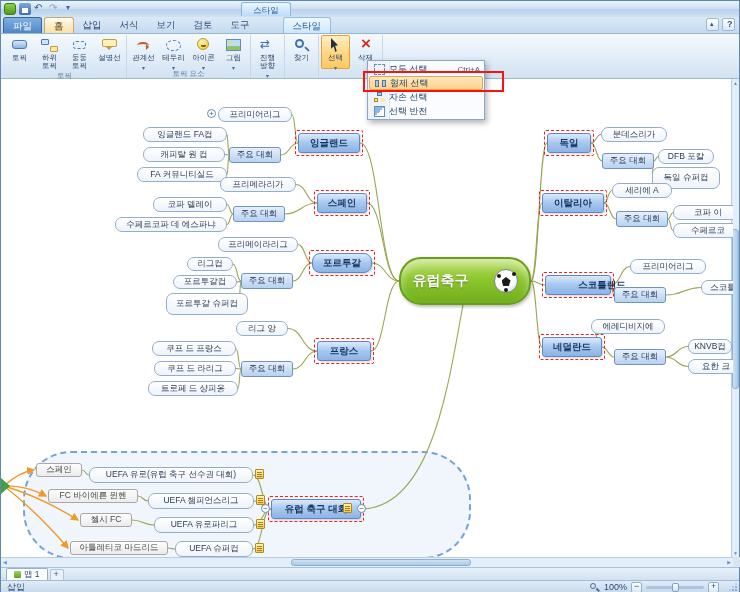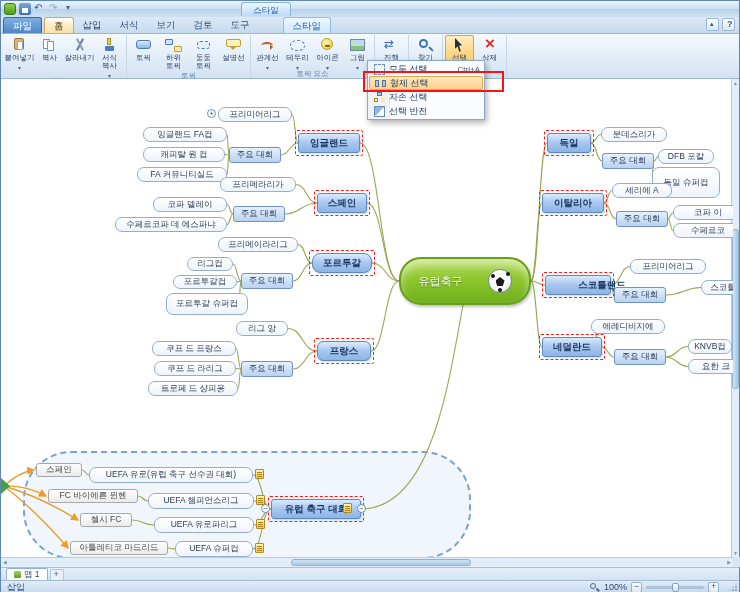--- a/index.html
+++ b/index.html
@@ -113,21 +113,21 @@
   .boundary{position:absolute;border:2px dashed #76a3d6;border-radius:48px;
     background:rgba(208,227,245,.32);z-index:0;box-sizing:border-box;}
   .node{position:absolute;display:flex;align-items:center;justify-content:center;
     z-index:2;font-size:8.5px;color:#2a3a55;white-space:nowrap;box-sizing:border-box;}
   .node.leaf{background:linear-gradient(#ffffff,#eef4fb);border:1px solid #93aecb;border-radius:7px;padding:0 3px;}
   .node.callout{background:linear-gradient(#fdfdfd,#ebebeb);border:1px solid #a8a8a8;border-radius:3px;color:#454545;}
   .node.main{background:linear-gradient(#dceafd,#abc9f0 45%,#8cb4e6);border:1px solid #5d88c0;
     border-radius:3px;font-weight:bold;font-size:9.5px;color:#17355f;box-shadow:1px 1px 2px rgba(0,0,0,.15);}
   .node.sub{background:linear-gradient(#e6f0fc,#b8d2f0);border:1px solid #6f94c4;border-radius:3px;}
   .node.center-node{background:linear-gradient(#b9dd66,#8ec62e 45%,#6faf1d);border:2px solid #679e1a;
-    border-radius:22px;color:#fff;font-weight:normal;font-size:11px;gap:25px;
+    border-radius:22px;color:#fff;font-weight:bold;font-size:14px;gap:25px;
     box-shadow:inset 0 6px 8px rgba(255,255,255,.45),1px 2px 3px rgba(0,0,0,.25);
     text-shadow:0 1px 1px rgba(0,0,0,.35);}
   .node.sel::after{content:"";position:absolute;left:-4px;top:-4px;right:-4px;bottom:-4px;
     border:1px dashed #ff1a1a;border-radius:2px;}
   .ball{position:relative;width:24px;height:24px;border-radius:50%;flex:none;
     background:radial-gradient(circle at 35% 30%,#ffffff 55%,#c8d2da);border:1px solid #7a8894;box-sizing:border-box;}
   .ball::before{content:"";position:absolute;left:7px;top:7px;width:9px;height:9px;background:#1c1c1c;
     clip-path:polygon(50% 0,100% 38%,81% 100%,19% 100%,0 38%);}
   .ball::after{content:"";position:absolute;left:2px;top:4px;width:4px;height:4px;background:#1c1c1c;border-radius:50%;
     box-shadow:15px -2px 0 #1c1c1c,7px 14px 0 #1c1c1c;}
@@ -205,43 +205,20 @@
         <div class="tab">도구</div>
         <div class="tab ctx">스타일</div>
       </div>
     <div class="tr-right">
       <span class="trbtn min"></span>
       <span class="trbtn help"></span>
     </div>
   </div>
 
   <div class="ribbon" id="ribbon">
-      <div class="rgroup">
-        <div class="rbuttons">
-          <div class="rbtn">
-            <span class="ic paste-icon"></span>
-            <span class="rlabel">붙여넣기</span>
-            <span class="dropdown-arrow"></span>
-          </div>
-          <div class="rbtn">
-            <span class="ic copy-icon"></span>
-            <span class="rlabel">복사</span>
-          </div>
-          <div class="rbtn">
-            <span class="ic cut-icon"></span>
-            <span class="rlabel">잘라내기</span>
-          </div>
-          <div class="rbtn">
-            <span class="ic format-painter-icon"></span>
-            <span class="rlabel">서식 복사</span>
-            <span class="dropdown-arrow"></span>
-          </div>
-        </div>
-        <div class="rglabel">클립보드</div>
-      </div>
       <div class="rgroup">
         <div class="rbuttons">
           <div class="rbtn">
             <span class="ic topic-icon"></span>
             <span class="rlabel">토픽</span>
           </div>
           <div class="rbtn">
             <span class="ic subtopic-icon"></span>
             <span class="rlabel">하위 토픽</span>
           </div>
@@ -387,21 +364,21 @@
       </div>
       <div class="node main sel" style="left: 297px; top: 54px; width: 62px; height: 20px;">
         <span class="nlabel">잉글랜드</span>
       </div>
       <div class="node main sel" style="left: 316px; top: 114px; width: 50px; height: 20px;">
         <span class="nlabel">스페인</span>
       </div>
       <div class="node main sel" style="left: 311px; top: 174px; width: 60px; height: 20px; border-radius: 8px;">
         <span class="nlabel">포르투갈</span>
       </div>
-      <div class="node main sel" style="left: 316px; top: 262px; width: 54px; height: 20px; border-radius: 6px;">
+      <div class="node main sel" style="left: 316px; top: 262px; width: 54px; height: 20px;">
         <span class="nlabel">프랑스</span>
       </div>
       <div class="node main sel" style="left: 546px; top: 54px; width: 44px; height: 20px;">
         <span class="nlabel">독일</span>
       </div>
       <div class="node main sel" style="left: 541px; top: 114px; width: 62px; height: 20px;">
         <span class="nlabel">이탈리아</span>
       </div>
       <div class="node main sel" style="left: 544px; top: 196px; width: 66px; height: 20px; padding-left: 48px;">
         <span class="nlabel">스코틀랜드</span>
@@ -471,21 +448,21 @@
       </div>
       <div class="node leaf" style="left: 600px; top: 48px; width: 66px; height: 15px;">
         <span class="nlabel">분데스리가</span>
       </div>
       <div class="node sub" style="left: 601px; top: 74px; width: 52px; height: 16px;">
         <span class="nlabel">주요 대회</span>
       </div>
       <div class="node leaf" style="left: 657px; top: 70px; width: 56px; height: 15px;">
         <span class="nlabel">DFB 포칼</span>
       </div>
-      <div class="node leaf" style="left: 651px; top: 88px; width: 68px; height: 31px;">
+      <div class="node leaf" style="left: 651px; top: 88px; width: 68px; height: 22px;">
         <span class="nlabel">독일 슈퍼컵</span>
       </div>
       <div class="node leaf" style="left: 611px; top: 104px; width: 60px; height: 15px;">
         <span class="nlabel">세리에 A</span>
       </div>
       <div class="node sub" style="left: 615px; top: 132px; width: 52px; height: 16px;">
         <span class="nlabel">주요 대회</span>
       </div>
       <div class="node leaf" style="left: 672px; top: 126px; width: 70px; height: 15px;">
         <span class="nlabel">코파 이</span>

